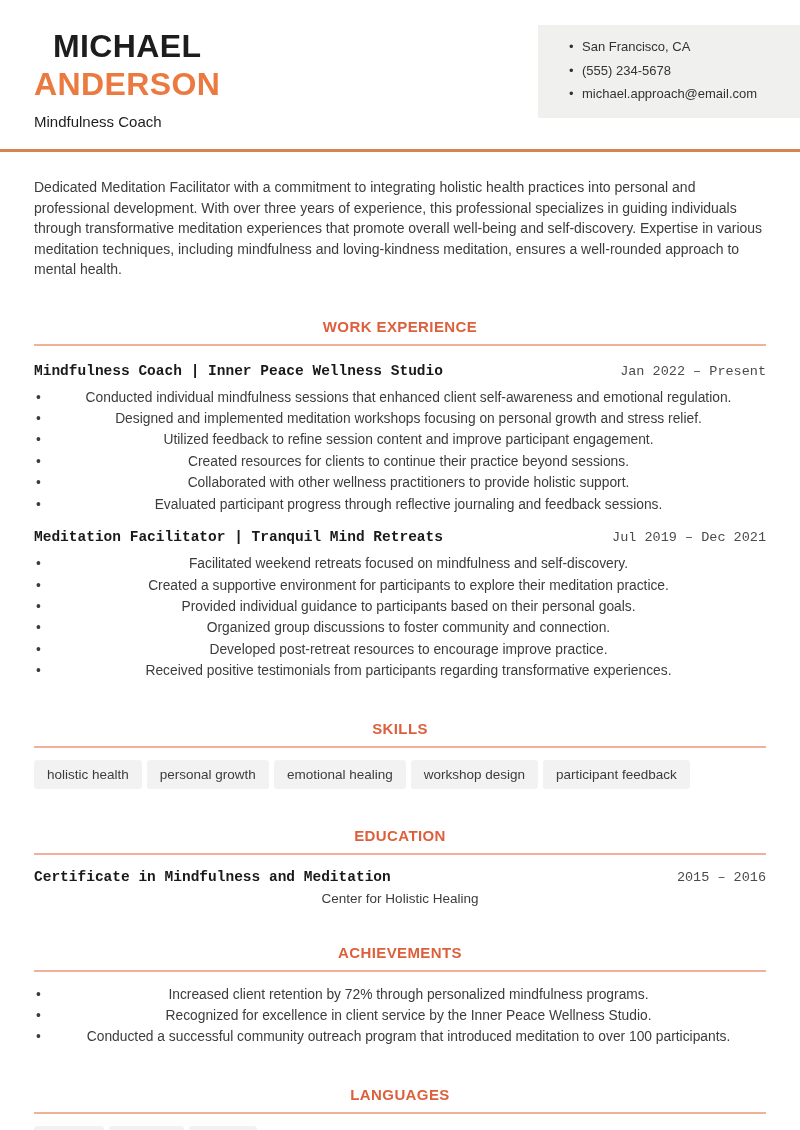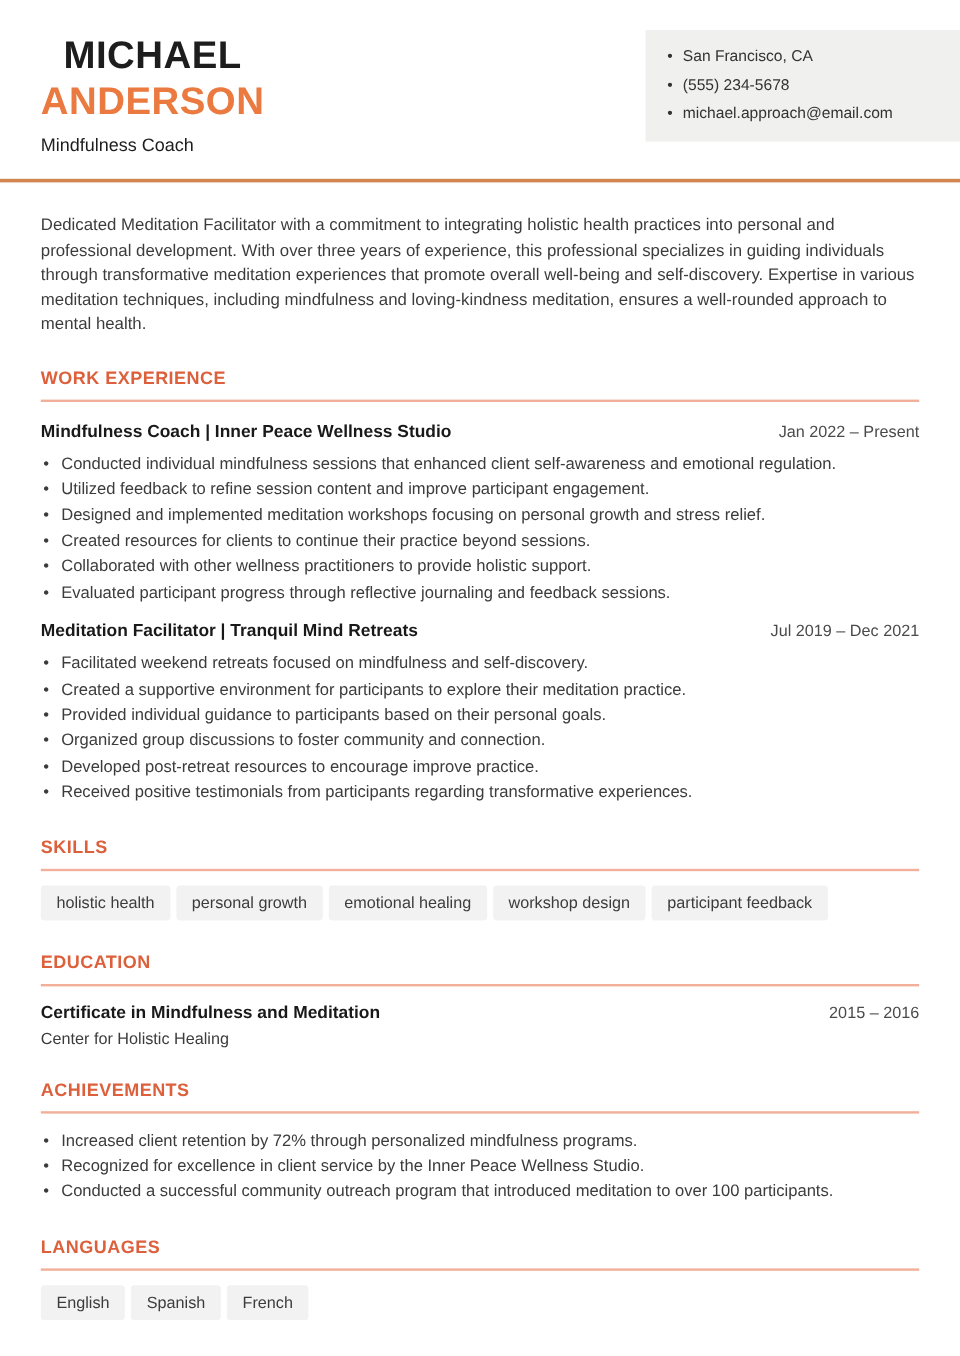--- a/index.html
+++ b/index.html
@@ -35,21 +35,21 @@
   .name .last-name { color: var(--accent-name); display: block; }
   .name .first-name { display: block; text-align: center; }
   .role {
     margin-top: 10px;
     font-size: 15px;
     color: #1d1d1d;
   }
   .contact-box {
     background: var(--contact-bg);
     width: 262px;
-    padding: 10px 14px 12px 18px;
+    padding: 10px 14px 12px 31px;
     margin-top: -2px;
   }
   .contact-list { list-style: none; }
   .contact-list li {
     font-size: 13px;
     color: #333333;
     line-height: 23.5px;
     padding-left: 13px;
     position: relative;
   }
@@ -65,38 +65,39 @@
     margin-top: 19px;
     width: 800px;
   }
   .content { padding: 0 34px; }
   .summary {
     margin-top: 25px;
     font-size: 14px;
     line-height: 20.5px;
     color: #3c3c3c;
   }
-  .section { margin-top: 27px; }
+  .section { margin-top: 38px; text-align: center; }
   .section-heading {
     color: var(--accent-heading);
     font-size: 15px;
     font-weight: 700;
     letter-spacing: 0.4px;
   }
   .section-rule {
     height: 2px;
     background: var(--section-rule);
     margin-top: 9px;
   }
   .job { margin-top: 17px; }
   .job + .job { margin-top: 14px; }
   .row-head {
     display: flex;
     justify-content: space-between;
     align-items: baseline;
+    font-family: Liberation Mono, monospace;
   }
   .item-title {
     font-size: 14.5px;
     font-weight: 700;
     color: #191919;
   }
   .item-dates {
     font-size: 13.5px;
     color: #4a4a4a;
     white-space: nowrap;
@@ -166,22 +167,22 @@
     <div class="section-heading">WORK EXPERIENCE</div>
     <div class="section-rule"></div>
 
     <div class="job">
       <div class="row-head">
         <div class="item-title">Mindfulness Coach | Inner Peace Wellness Studio</div>
         <div class="item-dates">Jan 2022 – Present</div>
       </div>
       <ul class="bullet-list">
         <li>Conducted individual mindfulness sessions that enhanced client self-awareness and emotional regulation.</li>
+        <li>Designed and implemented meditation workshops focusing on personal growth and stress relief.</li>
         <li>Utilized feedback to refine session content and improve participant engagement.</li>
-        <li>Designed and implemented meditation workshops focusing on personal growth and stress relief.</li>
         <li>Created resources for clients to continue their practice beyond sessions.</li>
         <li>Collaborated with other wellness practitioners to provide holistic support.</li>
         <li>Evaluated participant progress through reflective journaling and feedback sessions.</li>
       </ul>
     </div>
 
     <div class="job">
       <div class="row-head">
         <div class="item-title">Meditation Facilitator | Tranquil Mind Retreats</div>
         <div class="item-dates">Jul 2019 – Dec 2021</div>

